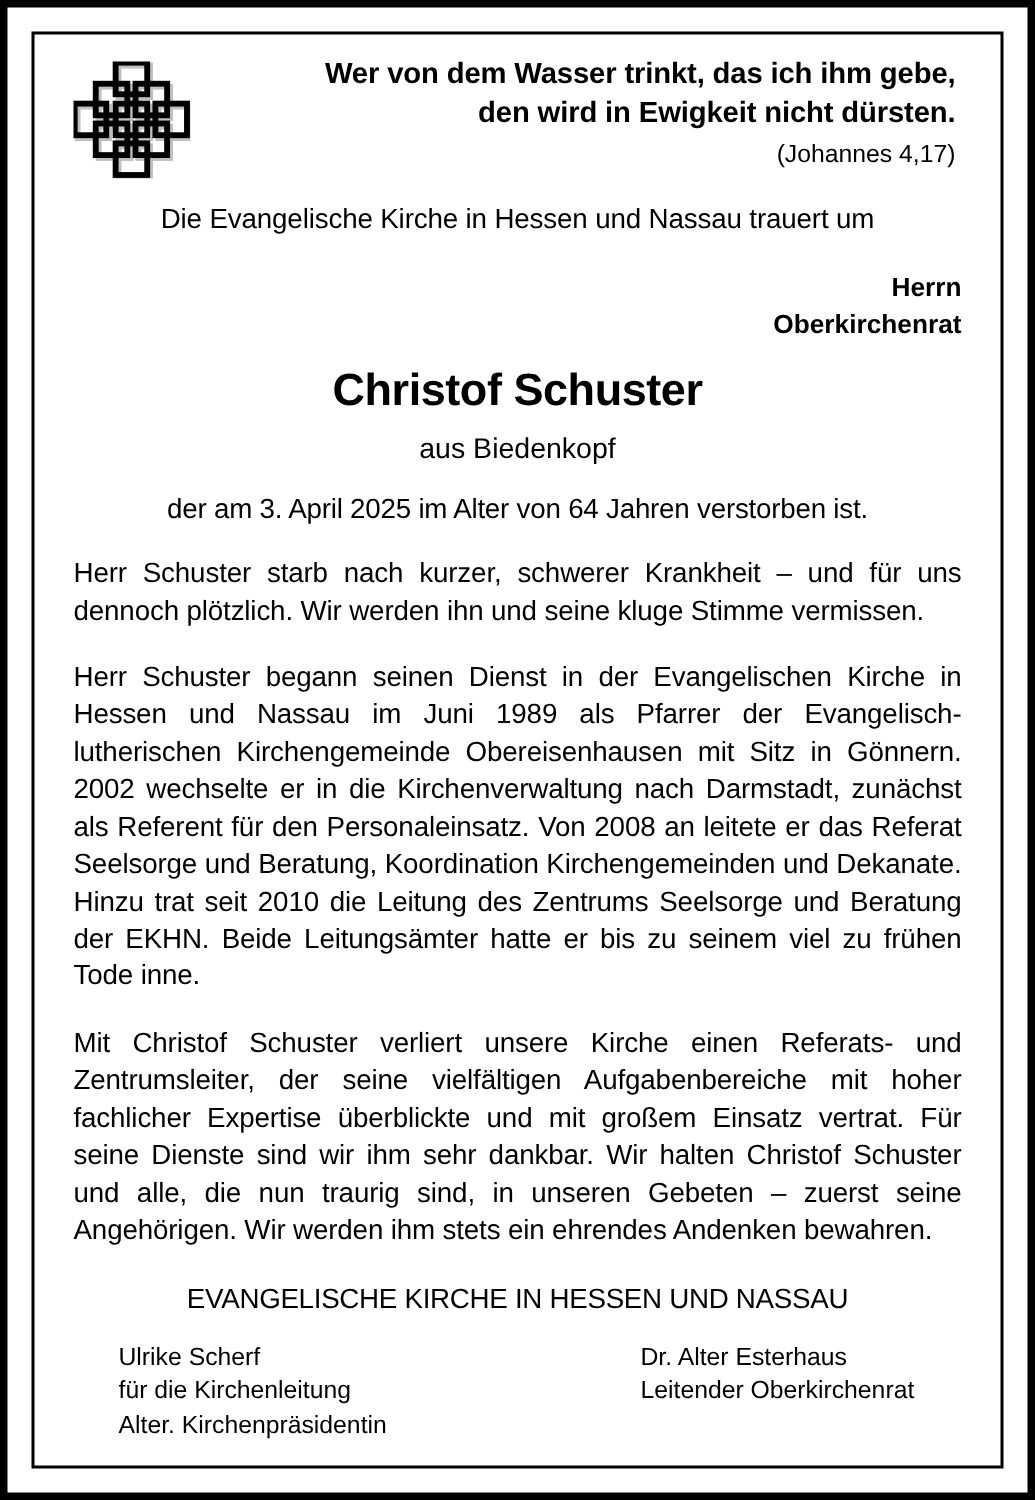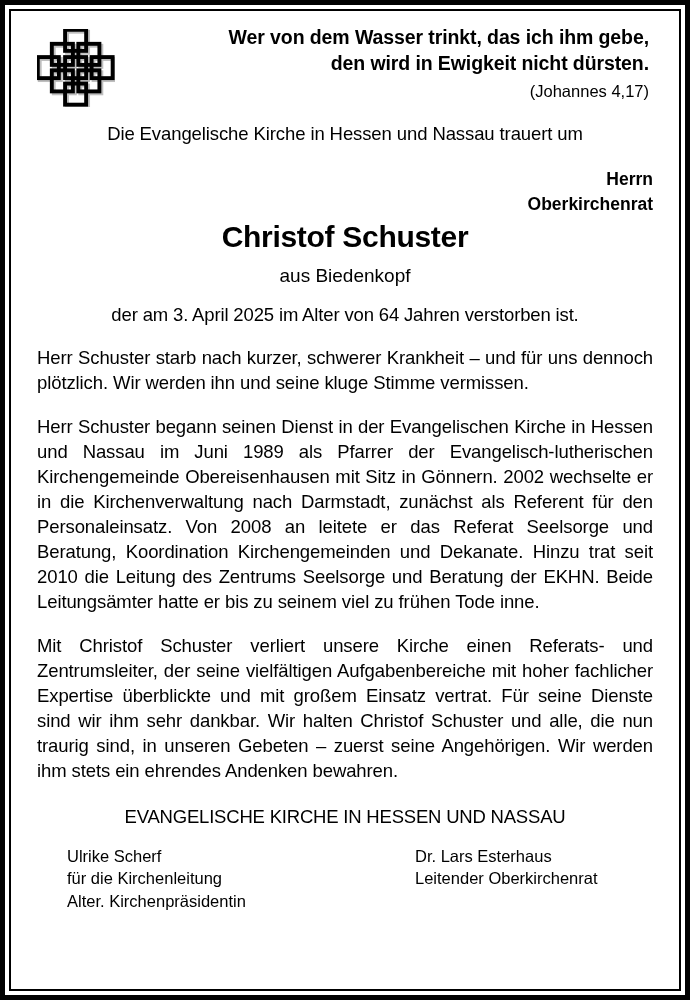--- a/index.html
+++ b/index.html
@@ -14,21 +14,21 @@
     color: #000000;
     overflow: hidden;
   }
 
   
   .obituary-frame {
     box-sizing: border-box;
     width: 690px;
     height: 1000px;
     border: 5px solid #000000;
-    padding: 4px;
+    padding: 16px;
     background: #ffffff;
   }
   .obituary-inner {
     box-sizing: border-box;
     width: 100%;
     height: 100%;
     border: 2px solid #000000;
     background: #ffffff;
     padding: 14px 26px 10px 26px;
   }
@@ -74,21 +74,21 @@
     text-align: right;
     font-size: 17.5px;
     font-weight: bold;
     margin-top: 22px;
     line-height: 1.42;
   }
   .deceased-name {
     text-align: center;
     font-size: 30px;
     font-weight: bold;
-    margin-top: 3px;
+    margin-top: 15px;
     letter-spacing: -0.3px;
   }
   .origin {
     text-align: center;
     font-size: 19px;
     margin-top: 11px;
   }
   .death-line {
     text-align: center;
     font-size: 18.5px;
@@ -192,19 +192,19 @@
 
     <div class="org-name">EVANGELISCHE KIRCHE IN HESSEN UND NASSAU</div>
 
     <div class="signatures">
       <div class="sig-col sig-col-left">
         <div class="sig-line">Ulrike Scherf</div>
         <div class="sig-line">für die Kirchenleitung</div>
         <div class="sig-line">Alter. Kirchenpräsidentin</div>
       </div>
       <div class="sig-col sig-col-right">
-        <div class="sig-line">Dr. Lars Esterhaus</div>
+        <div class="sig-line">Dr. Alter Esterhaus</div>
         <div class="sig-line">Leitender Oberkirchenrat</div>
       </div>
     </div>
 
   </div>
 </div>
 
 </body></html>

